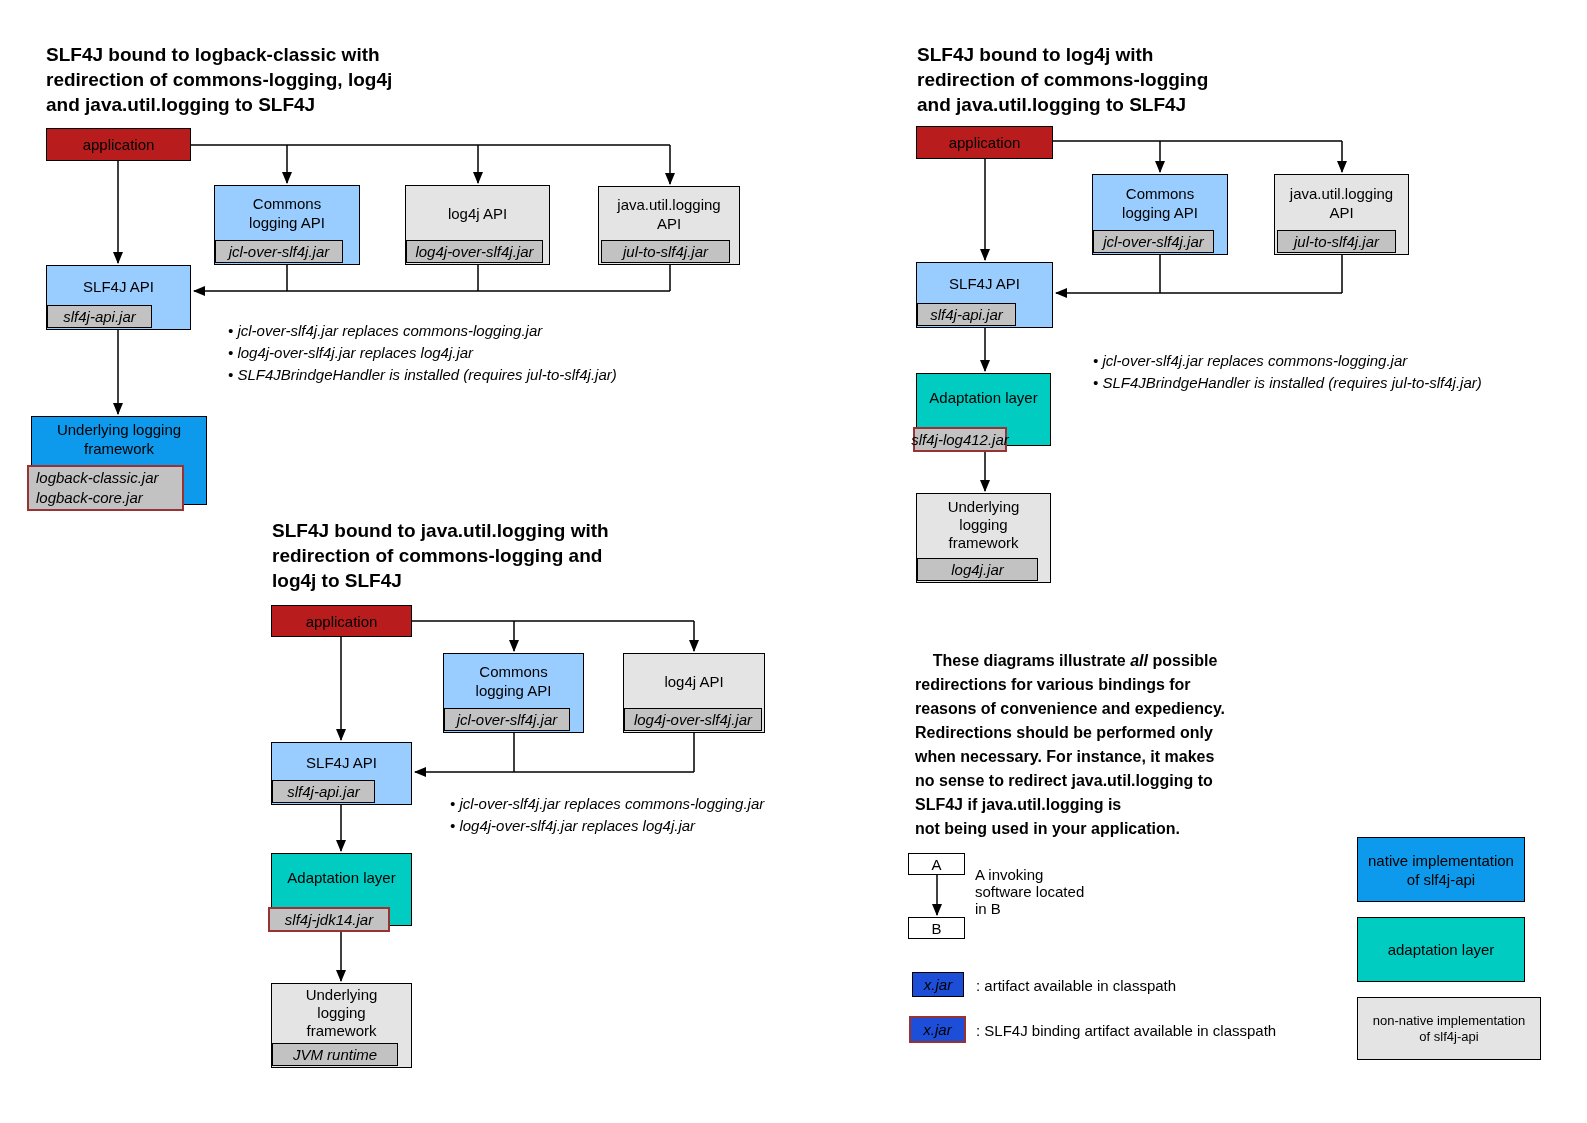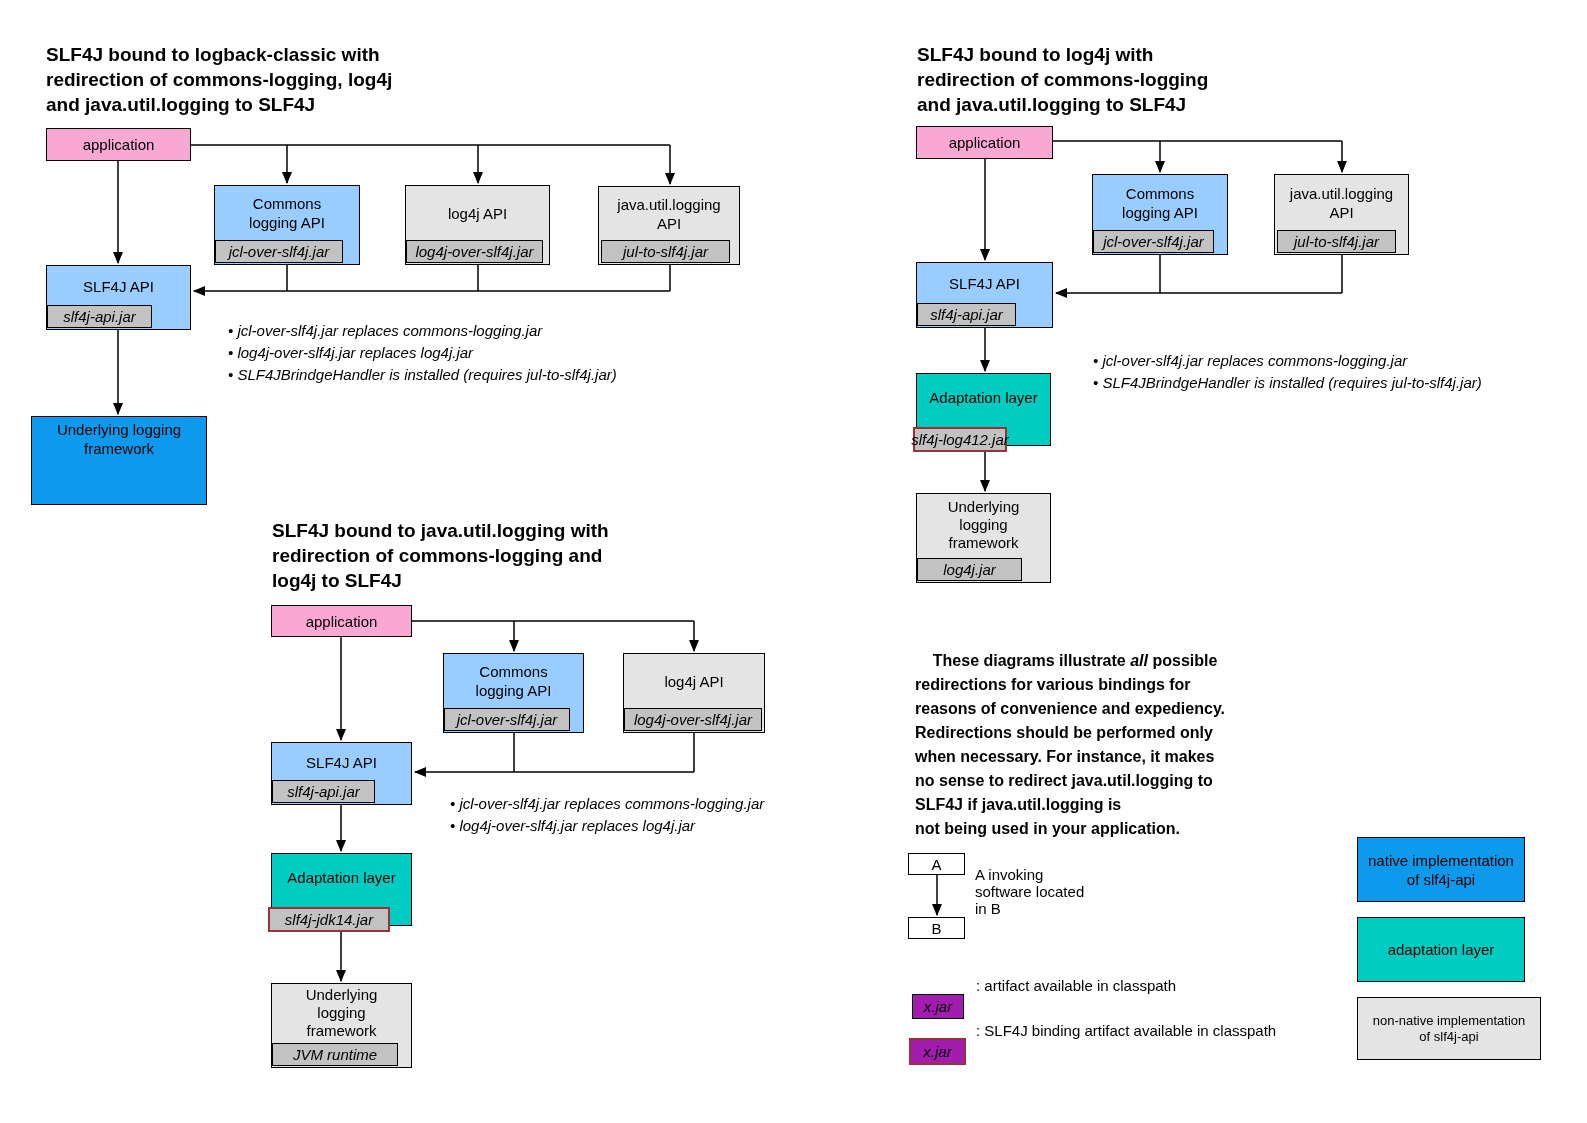--- a/index.html
+++ b/index.html
@@ -7,40 +7,40 @@
     position:relative;width:1587px;height:1123px;background:#ffffff;overflow:hidden;
     font-family:"Liberation Sans",sans-serif;color:#000;
   }
   #wires{position:absolute;left:0;top:0;width:1587px;height:1123px;}
   .title{position:absolute;font-weight:bold;font-size:19px;line-height:25px;white-space:pre;}
   .box{
     position:absolute;box-sizing:border-box;border:1.5px solid #000;
     display:flex;align-items:center;justify-content:center;text-align:center;
     font-size:15px;line-height:19px;white-space:pre;
   }
-  .green{background:#f9a8d4;}
+  .green{background:#b91c1c;}
   .lblue{background:#99ccff;}
   .bblue{background:#0d9aec;}
   .teal{background:#00ccc2;}
   .lgray{background:#e4e4e4;}
   .white{background:#ffffff;}
   .jar{
     position:absolute;left:0;bottom:1px;height:23px;box-sizing:border-box;
     background:#c2c2c2;border:1.5px solid #000;font-style:italic;font-size:15px;
     display:flex;align-items:center;justify-content:center;text-align:center;white-space:pre;
   }
   .jar.binding{border:2.5px solid #993333;left:-4px;bottom:-7px;height:25px;}
   .jar.two-line{height:46px;line-height:20px;justify-content:flex-start;text-align:left;padding-left:7px;}
   .notes{position:absolute;font-style:italic;font-size:15px;line-height:22px;white-space:pre;}
   .bignote{position:absolute;font-weight:bold;font-size:16px;line-height:24px;white-space:pre;}
   .bignote .em{font-style:italic;}
   .smallcap{position:absolute;font-size:15px;line-height:17px;white-space:pre;}
   .legendjar{
-    position:absolute;box-sizing:border-box;background:#a21caf;border:1.5px solid #000;
-    font-style:italic;font-size:15px;display:flex;align-items:center;justify-content:center;white-space:pre;margin-top:22px;
+    position:absolute;box-sizing:border-box;background:#1d4ed8;border:1.5px solid #000;
+    font-style:italic;font-size:15px;display:flex;align-items:center;justify-content:center;white-space:pre;
   }
   .legendjar.binding{border:2.5px solid #993333;}
   .small-text{font-size:13px;line-height:16px;}
 </style>
 </head>
 <body>
 
 <div id="canvas">
 
   <svg id="wires">
@@ -108,20 +108,22 @@
   </div>
 
   <div class="box lblue" style="left:46px;top:265px;width:145px;height:65px;padding-bottom:23px">
     <span>SLF4J API</span>
     <div class="jar" style="width:105px">slf4j-api.jar</div>
   </div>
 
   <div class="box bblue" style="left:31px;top:416px;width:176px;height:89px;padding-bottom:44px">
     <span>Underlying logging
 framework</span>
+    <div class="jar binding two-line" style="width:157px;left:-5px">logback-classic.jar
+logback-core.jar</div>
   </div>
 
   <div class="notes" style="left:228px;top:320px">• jcl-over-slf4j.jar replaces commons-logging.jar
 • log4j-over-slf4j.jar replaces log4j.jar
 • SLF4JBrindgeHandler is installed (requires jul-to-slf4j.jar)</div>
 
   <div class="title" style="left:917px;top:42px">SLF4J bound to log4j with
 redirection of commons-logging
 and java.util.logging to SLF4J</div>
 
@@ -148,21 +150,21 @@
 
   <div class="box teal" style="left:916px;top:373px;width:135px;height:73px;padding-bottom:24px">
     <span>Adaptation layer</span>
     <div class="jar binding" style="width:94px">slf4j-log412.jar</div>
   </div>
 
   <div class="box lgray" style="left:916px;top:493px;width:135px;height:90px;padding-bottom:26px;line-height:18px">
     <span>Underlying
 logging
 framework</span>
-    <div class="jar" style="width:105px">log4j.jar</div>
+    <div class="jar" style="width:121px">log4j.jar</div>
   </div>
 
   <div class="notes" style="left:1093px;top:350px">• jcl-over-slf4j.jar replaces commons-logging.jar
 • SLF4JBrindgeHandler is installed (requires jul-to-slf4j.jar)</div>
 
   <div class="title" style="left:272px;top:518px">SLF4J bound to java.util.logging with
 redirection of commons-logging and
 log4j to SLF4J</div>
 
   <div class="box green" style="left:271px;top:605px;width:141px;height:32px">

